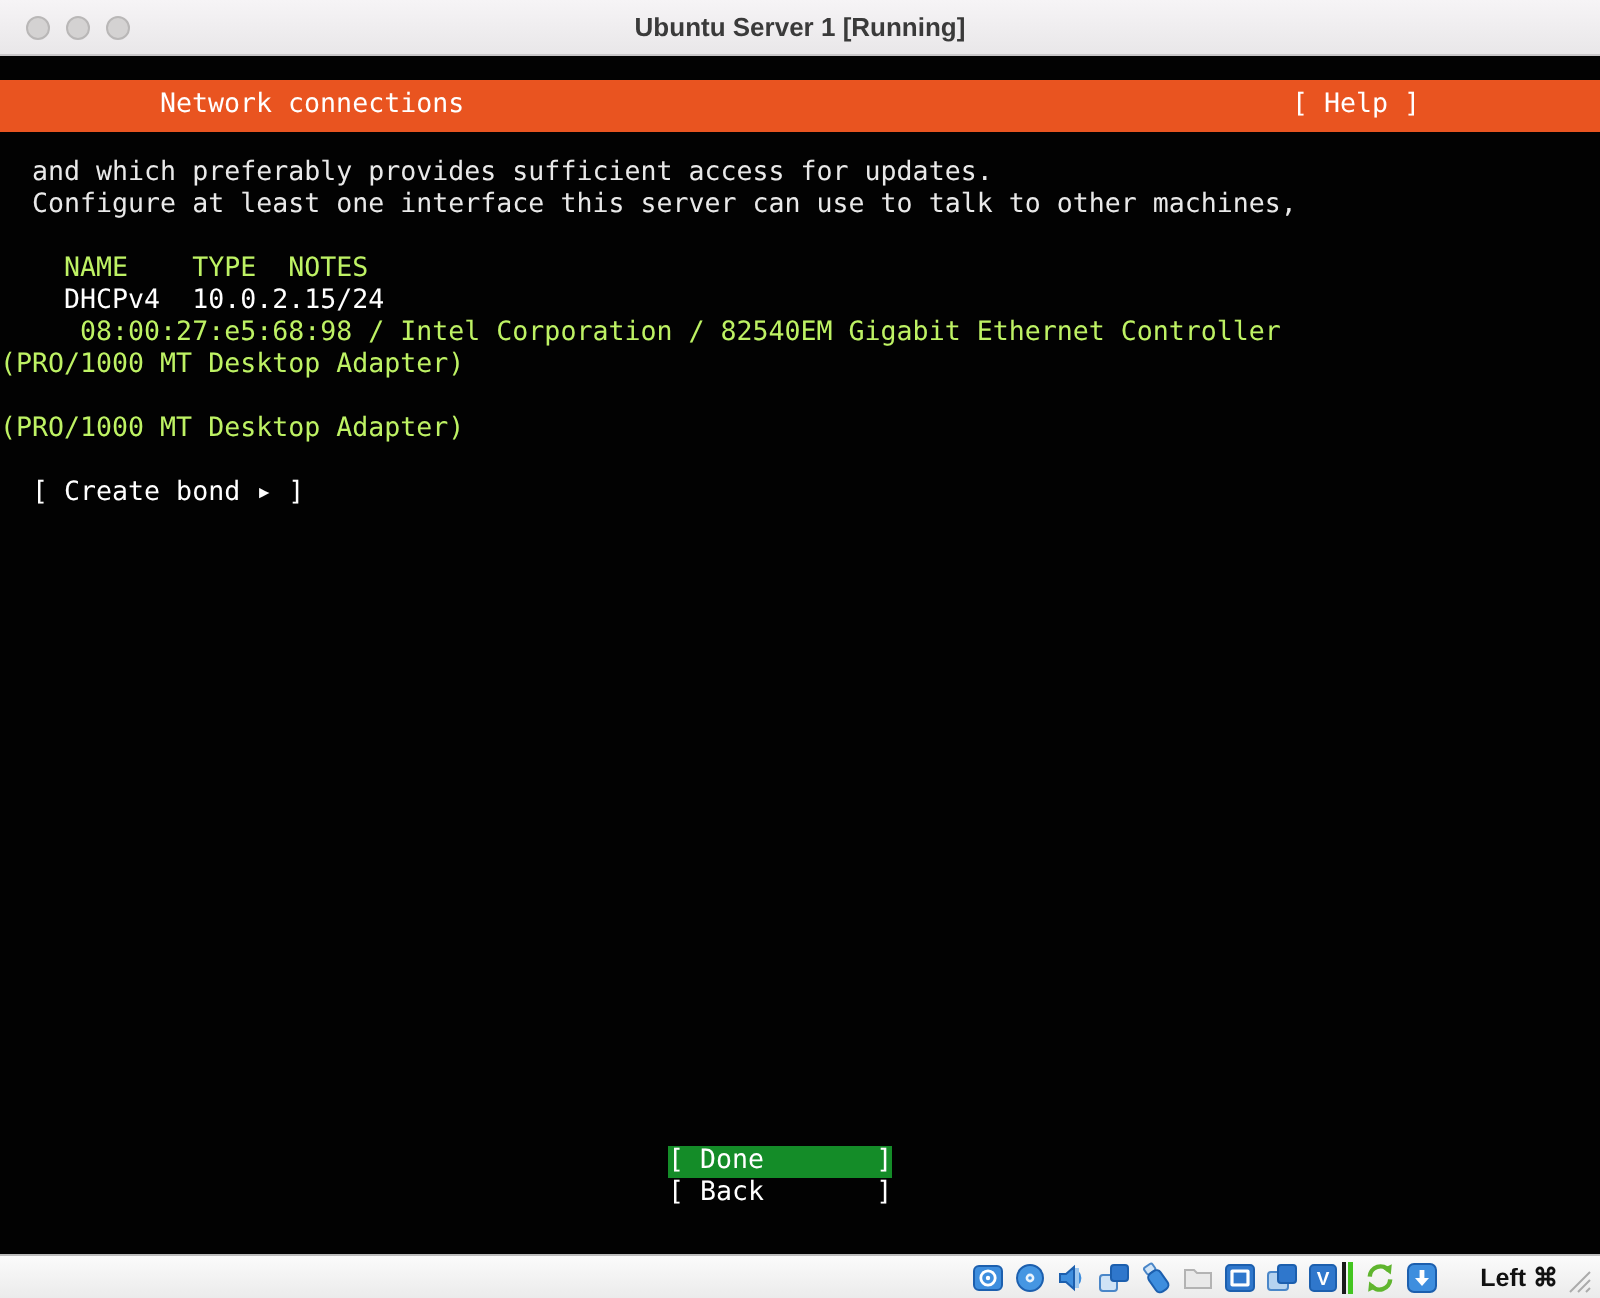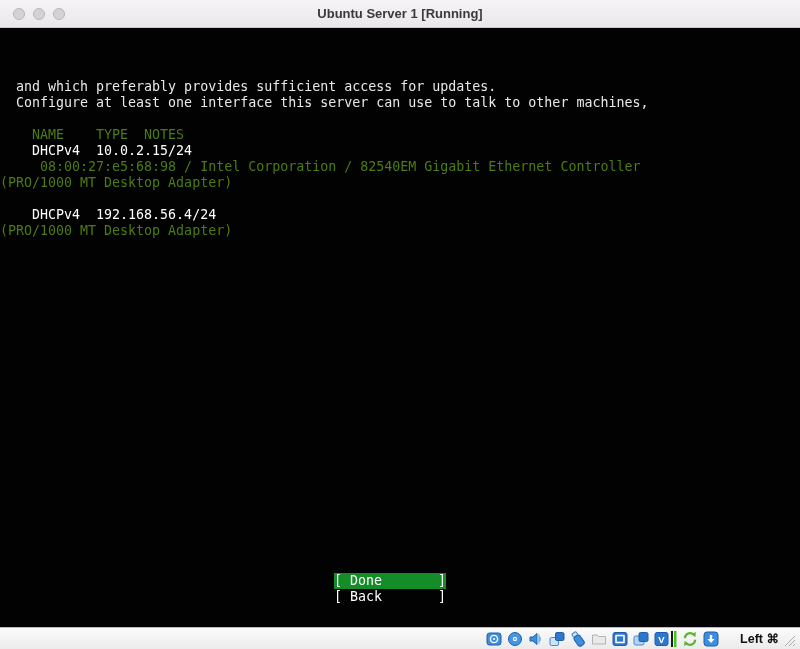--- a/index.html
+++ b/index.html
@@ -17,21 +17,21 @@
   .terminal{position:absolute;top:28px;left:0;width:800px;height:599px;background:#020202;}
   .mono{font-family:"DejaVu Sans Mono","DejaVu Sans",monospace;font-size:13.3px;line-height:16px;}
 
   .tui-header{position:absolute;top:12px;left:0;width:800px;height:26px;background:#e95420;}
   .tui-header .screen-title{position:absolute;left:80px;top:5px;color:#ffffff;white-space:pre;}
   .tui-header .help-btn{position:absolute;right:90px;top:5px;color:#ffffff;white-space:pre;cursor:default;}
 
   .tui-body{position:absolute;top:51px;left:0;width:800px;}
   .tline{height:16px;white-space:pre;color:#ffffff;}
   .tline.intro{color:#e9e9e9;}
-  .tline.muted{color:#4d7c0f;}
+  .tline.muted{color:#bef264;}
   .gap{height:16px;}
   .arrow{color:#ffffff;}
 
   .btn{position:absolute;left:334px;white-space:pre;color:#ffffff;}
   .btn.done{top:545px;background:#148c28;text-align:center;}
   .btn.back{top:561px;}
 
   
   .statusbar{position:absolute;bottom:0;left:0;width:800px;height:22px;
     background:linear-gradient(#fbfbfb,#ebebeb);border-top:1px solid #bcbcbc;box-sizing:border-box;
@@ -50,36 +50,40 @@
     <div class="lights">
       <span class="light"></span>
       <span class="light"></span>
       <span class="light"></span>
     </div>
     <div class="win-title">Ubuntu Server 1 [Running]</div>
   </div>
 
   <div class="terminal">
 
+    <div class="tui-header">
+      <span class="screen-title mono">Network connections</span>
+      <span class="help-btn mono">[ Help ]</span>
+    </div>
 
     <div class="tui-body mono">
       <div class="tline intro">  and which preferably provides sufficient access for updates.</div>
       <div class="tline intro">  Configure at least one interface this server can use to talk to other machines,</div>
       <div class="gap"></div>
       <div class="tline muted">    NAME    TYPE  NOTES</div>
 
       <div class="tline">    DHCPv4  10.0.2.15/24</div>
       <div class="tline muted">     08:00:27:e5:68:98 / Intel Corporation / 82540EM Gigabit Ethernet Controller</div>
       <div class="tline muted">(PRO/1000 MT Desktop Adapter)</div>
       <div class="gap"></div>
 
-      <div class="tline">    DHCPv4  192.168.56.4/24</div>
       <div class="tline muted">(PRO/1000 MT Desktop Adapter)</div>
       <div class="gap"></div>
 
+      <div class="tline"><span>  [ Create bond </span><span class="arrow">▸</span><span> ]</span></div>
     </div>
 
     <div class="btn done mono">[ Done       ]</div>
     <div class="btn back mono">[ Back       ]</div>
   </div>
 
   <div class="statusbar">
 
     <span class="sicon">
       <svg width="16" height="16" viewBox="0 0 16 16">

